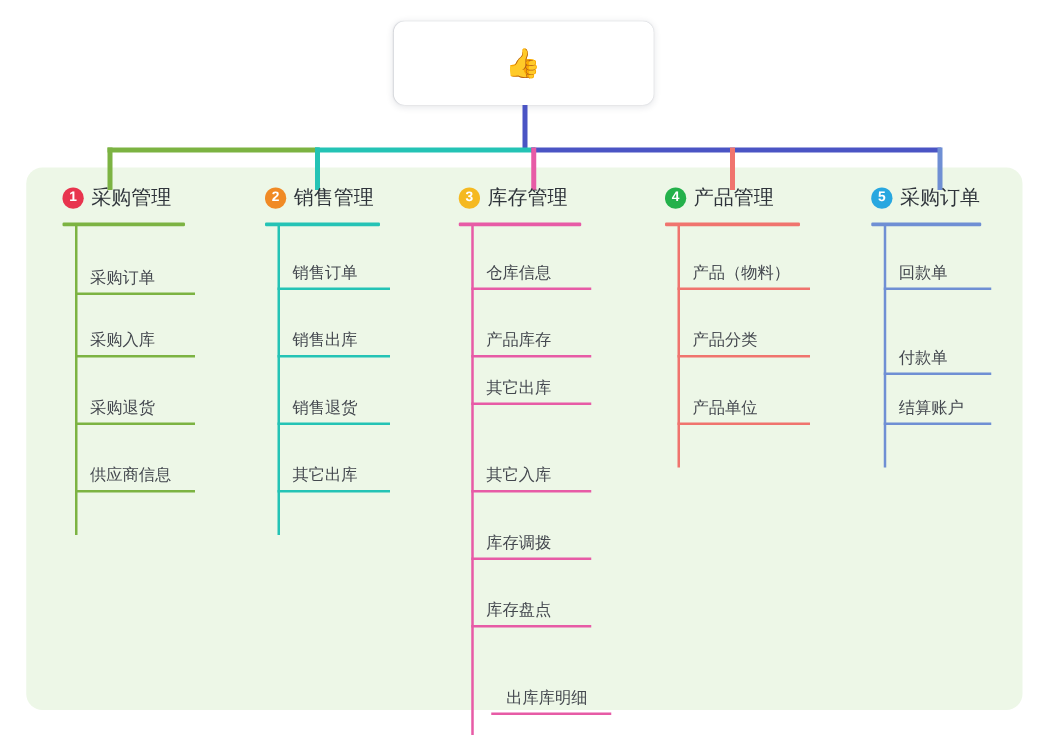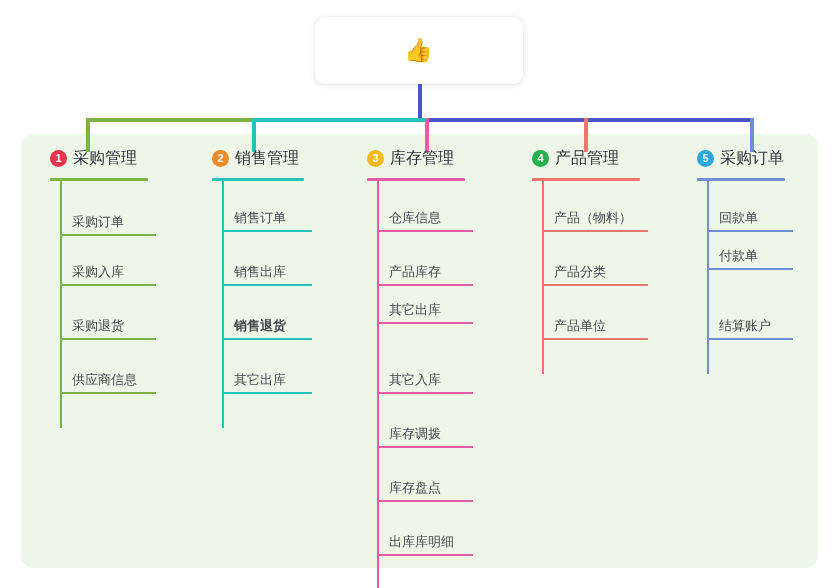--- a/index.html
+++ b/index.html
@@ -182,21 +182,21 @@
         <div class="head-rule" style="background: rgb(36, 195, 181); width: 92px;"></div>
         <div class="spine" style="background: rgb(36, 195, 181); height: 248px;"></div>
         <div class="leaf" style="top: 54px; width: 90px;">
           <span class="leaf-text">销售订单</span>
           <div class="leaf-rule" style="background: rgb(36, 195, 181); width: 90px;"></div>
         </div>
         <div class="leaf" style="top: 108px; width: 90px;">
           <span class="leaf-text">销售出库</span>
           <div class="leaf-rule" style="background: rgb(36, 195, 181); width: 90px;"></div>
         </div>
-        <div class="leaf" style="top: 162px; width: 90px; font-weight: bold;">
+        <div class="leaf" style="top: 162px; width: 90px;">
           <span class="leaf-text">销售退货</span>
           <div class="leaf-rule" style="background: rgb(36, 195, 181); width: 90px;"></div>
         </div>
         <div class="leaf" style="top: 216px; width: 90px;">
           <span class="leaf-text">其它出库</span>
           <div class="leaf-rule" style="background: rgb(36, 195, 181); width: 90px;"></div>
         </div>
       </div>
       <div class="col" style="left: 365px;">
         <div class="col-head">
@@ -222,21 +222,21 @@
           <div class="leaf-rule" style="background: rgb(231, 91, 166); width: 96px;"></div>
         </div>
         <div class="leaf" style="top: 270px; width: 96px;">
           <span class="leaf-text">库存调拨</span>
           <div class="leaf-rule" style="background: rgb(231, 91, 166); width: 96px;"></div>
         </div>
         <div class="leaf" style="top: 324px; width: 96px;">
           <span class="leaf-text">库存盘点</span>
           <div class="leaf-rule" style="background: rgb(231, 91, 166); width: 96px;"></div>
         </div>
-        <div class="leaf" style="top: 378px; width: 96px;">
+        <div class="leaf" style="top: 394px; width: 96px; margin-left: 16px;">
           <span class="leaf-text">出库库明细</span>
           <div class="leaf-rule" style="background: rgb(231, 91, 166); width: 96px;"></div>
         </div>
       </div>
       <div class="col" style="left: 530px;">
         <div class="col-head">
           <span class="badge" style="background: rgb(36, 177, 75);">4</span>
           <span class="col-title">产品管理</span>
         </div>
         <div class="head-rule" style="background: rgb(240, 116, 110); width: 108px;"></div>
@@ -258,21 +258,21 @@
         <div class="col-head">
           <span class="badge" style="background: rgb(40, 167, 224);">5</span>
           <span class="col-title">采购订单</span>
         </div>
         <div class="head-rule" style="background: rgb(111, 143, 212); width: 88px;"></div>
         <div class="spine" style="background: rgb(111, 143, 212); height: 194px;"></div>
         <div class="leaf" style="top: 54px; width: 86px;">
           <span class="leaf-text">回款单</span>
           <div class="leaf-rule" style="background: rgb(111, 143, 212); width: 86px;"></div>
         </div>
-        <div class="leaf" style="top: 92px; width: 86px;">
+        <div class="leaf" style="top: 122px; width: 86px;">
           <span class="leaf-text">付款单</span>
           <div class="leaf-rule" style="background: rgb(111, 143, 212); width: 86px;"></div>
         </div>
         <div class="leaf" style="top: 162px; width: 86px;">
           <span class="leaf-text">结算账户</span>
           <div class="leaf-rule" style="background: rgb(111, 143, 212); width: 86px;"></div>
         </div>
       </div>
     </div>
 

